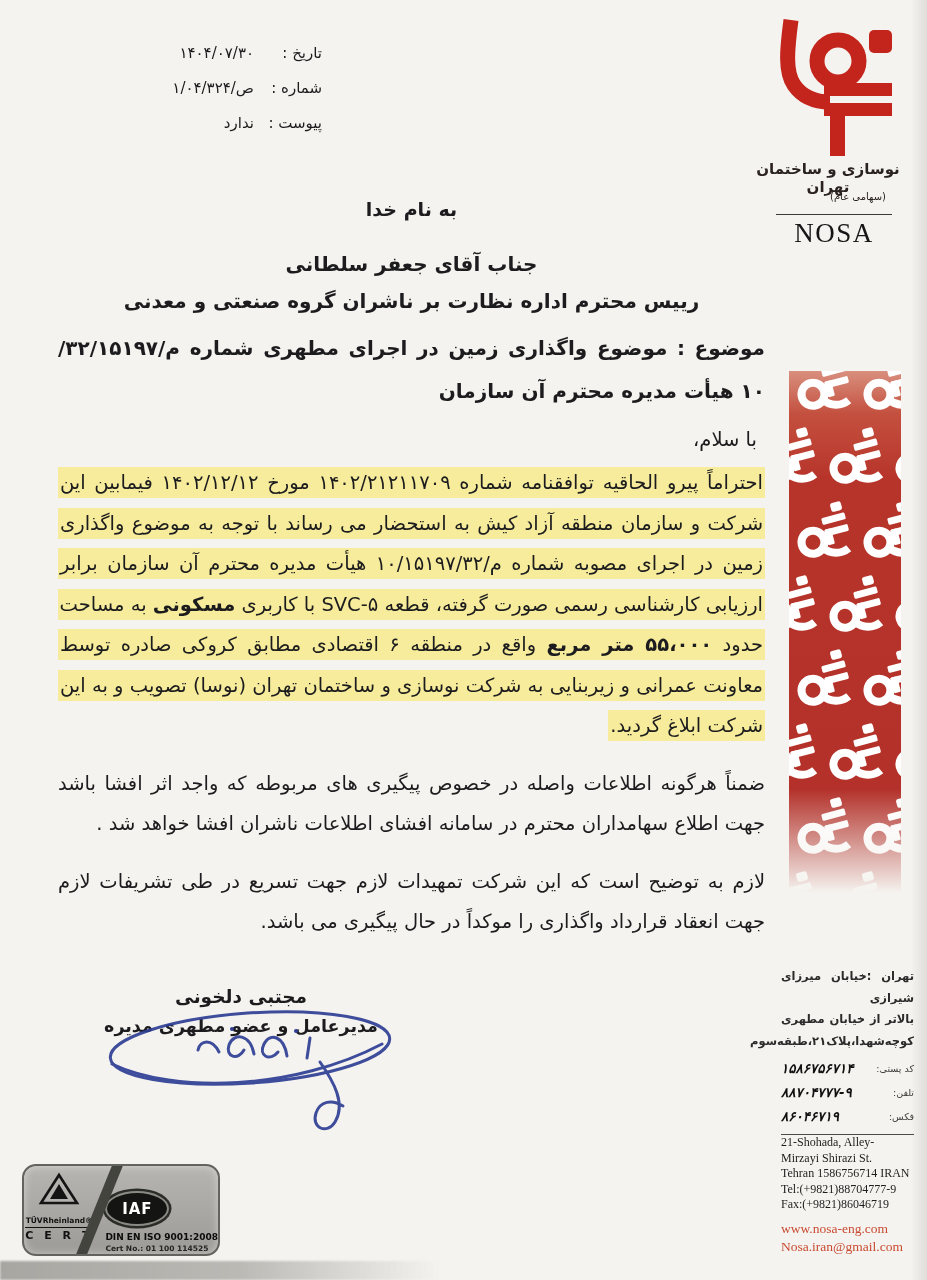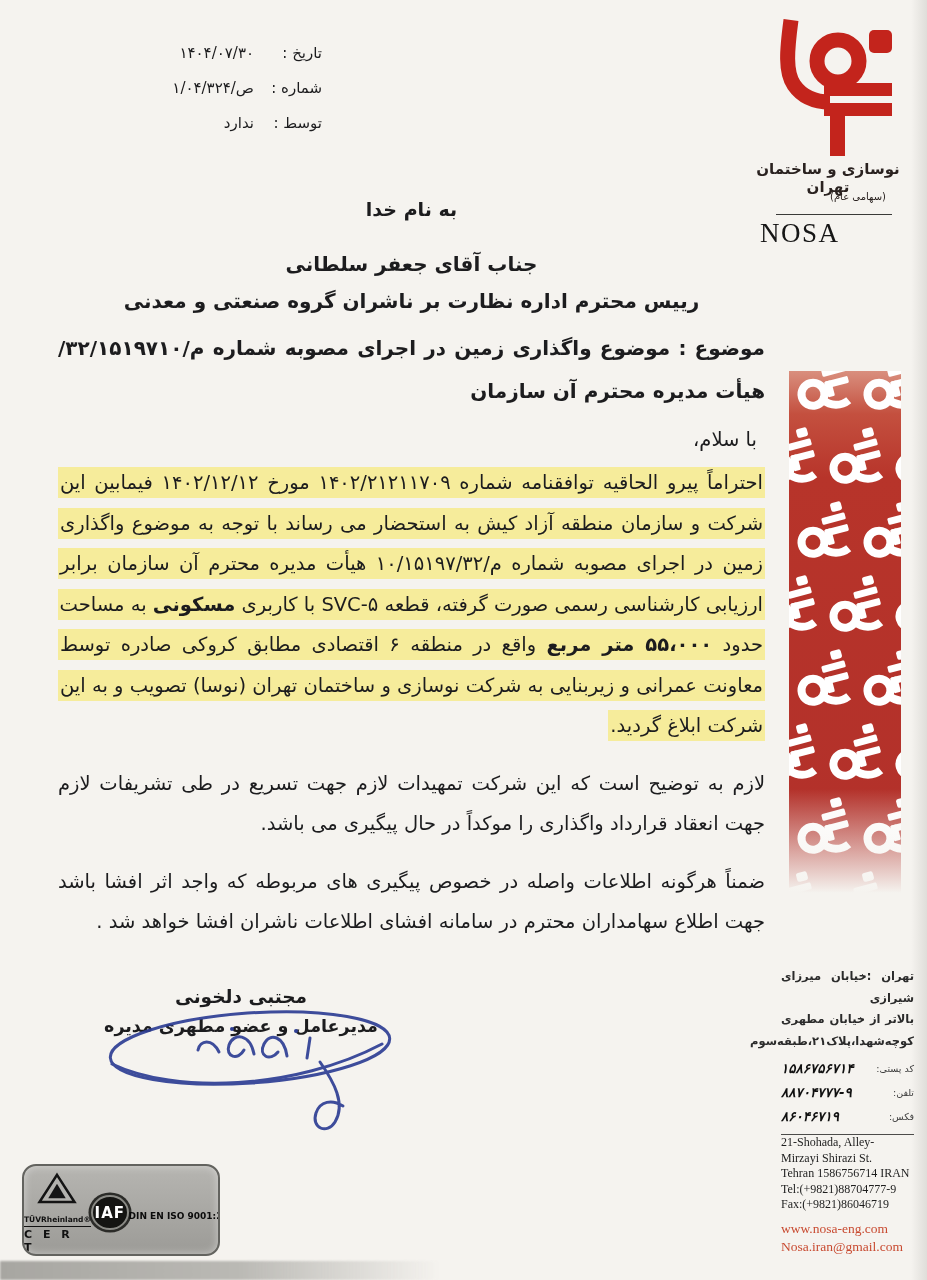--- a/index.html
+++ b/index.html
@@ -15,21 +15,21 @@
   .hdr-label{min-width:56px;}
   .hdr-value{letter-spacing:.5px;}
 
   
   .logo{position:absolute;left:753px;top:14px;width:152px;height:142px;}
   .brand-fa{position:absolute;left:742px;top:160px;width:172px;text-align:center;
     font-size:15px;font-weight:700;color:#2a2220;direction:rtl;}
   .brand-type{position:absolute;left:772px;top:191px;width:172px;text-align:center;
     font-size:10px;color:#2a2220;direction:rtl;}
   .brand-divider{position:absolute;left:776px;top:214px;width:116px;border-top:1.6px solid #3a3a38;}
-  .brand-en{position:absolute;left:760px;top:218px;width:148px;
+  .brand-en{position:absolute;left:760px;top:218px;width:148px;text-align:center;
     font-family:"Liberation Serif",serif;font-size:27px;letter-spacing:1.5px;color:#161616;}
 
   
   .letter{position:absolute;left:58px;top:198px;width:707px;direction:rtl;}
   .bism{text-align:center;font-weight:700;font-size:19px;margin:0 0 26px;}
   .addr-line{font-weight:700;font-size:20px;line-height:37px;text-align:center;margin:0;}
   .subject{font-weight:700;font-size:20px;line-height:43px;text-align:justify;margin:7px 0 0;}
   .salut{font-size:19.5px;line-height:46px;margin:4px 8px 0;text-align:right;}
   p.body{margin:0;font-size:19.5px;line-height:40.5px;text-align:justify;}
   p.body.gap{margin-top:17px;}
@@ -64,21 +64,21 @@
   .badge{position:absolute;left:22px;top:1164px;width:194px;height:88px;
     background:linear-gradient(180deg,#b6b5b1 0%,#9c9b97 100%);
     border:2.5px solid #63635f;border-radius:14px;display:flex;overflow:hidden;
     box-shadow:inset 0 0 8px rgba(255,255,255,.45);}
   .badge-left{width:76px;display:flex;flex-direction:column;align-items:center;padding-top:6px;}
   .tuv-name{font-size:7.5px;font-weight:700;margin-top:10px;color:#111;white-space:nowrap;}
   .tuv-cert{font-size:11px;font-weight:700;letter-spacing:3.5px;border-top:1.6px solid #111;
     margin-top:2px;padding-top:1px;color:#111;}
   .badge-stripe{width:12px;background:linear-gradient(180deg,#39393六,#4a4a46);background-color:#44443f;
     transform:skewX(-22deg);margin:-6px 0;}
-  .badge-right{flex:1;display:flex;align-items:center;padding-top:5px;}
+  .badge-right{flex:1;display:flex;flex-direction:column;padding-top:5px;margin-top:20px;}
   .iaf-oval{width:60px;height:31px;background:#141412;border-radius:50%;color:#fff;
     display:flex;align-items:center;justify-content:center;font-weight:700;font-size:15px;
     letter-spacing:1px;border:2px solid #8a8a85;box-shadow:0 0 0 2.5px #2b2b28;}
   .iso{font-size:9px;font-weight:700;margin-top:6px;color:#0b0b0b;white-space:nowrap;}
   .certno{font-size:7.5px;font-weight:700;margin-top:2px;color:#242424;}
 
   
   .scan-bottom{position:absolute;left:0;top:1261px;width:440px;height:19px;opacity:.75;
     background:linear-gradient(90deg,#8e8d88 0%,#a8a7a2 55%,rgba(168,167,162,0) 100%);
     filter:blur(1px);}
@@ -93,21 +93,21 @@
   <div class="hdr">
     <div class="hdr-row">
       <span class="hdr-label">تاریخ :</span>
       <span class="hdr-value">۱۴۰۴/۰۷/۳۰</span>
     </div>
     <div class="hdr-row">
       <span class="hdr-label">شماره :</span>
       <span class="hdr-value">ص/۱/۰۴/۳۲۴</span>
     </div>
     <div class="hdr-row">
-      <span class="hdr-label">توسط :</span>
+      <span class="hdr-label">پیوست :</span>
       <span class="hdr-value">ندارد</span>
     </div>
   </div>
 
   <svg class="logo" viewBox="0 0 150 142" aria-hidden="true">
     <g fill="#c3241c">
       <path d="M37,6 C33,36 31,58 40,71 C49,84 62,88 76,88" fill="none" stroke="#c3241c" stroke-width="15"></path>
       <circle cx="84" cy="47" r="21" fill="none" stroke="#c3241c" stroke-width="15"></circle>
       <rect x="115" y="16" width="23" height="23" rx="5"></rect>
       <rect x="70" y="69" width="68" height="13"></rect>
@@ -117,27 +117,27 @@
   </svg>
   <div class="brand-fa">نوسازی و ساختمان تهران</div>
   <div class="brand-type">(سهامی عام)</div>
   <div class="brand-divider"></div>
   <div class="brand-en">NOSA</div>
 
   <div class="letter">
     <div class="bism">به نام خدا</div>
     <p class="addr-line">جناب آقای جعفر سلطانی</p>
     <p class="addr-line">رییس محترم اداره نظارت بر ناشران گروه صنعتی و معدنی</p>
-    <p class="subject"><span>موضوع : موضوع واگذاری زمین در اجرای مصوبه شماره </span><span class="ltr">/۳۲/۱۵۱۹۷م/۱۰</span><span> هیأت مدیره محترم آن سازمان</span></p>
+    <p class="subject"><span>موضوع : موضوع واگذاری زمین در اجرای مطهری شماره </span><span class="ltr">/۳۲/۱۵۱۹۷م/۱۰</span><span> هیأت مدیره محترم آن سازمان</span></p>
     <p class="salut">با سلام،</p>
 
     <p class="body"><span class="hl"><span>احتراماً پیرو الحاقیه توافقنامه شماره ۱۴۰۲/۲۱۲۱۱۷۰۹ مورخ ۱۴۰۲/۱۲/۱۲ فیمابین این شرکت و سازمان منطقه آزاد کیش به استحضار می رساند با توجه به موضوع واگذاری زمین در اجرای مصوبه شماره </span><span class="ltr">۱۰/م/۱۵۱۹۷/۳۲</span><span> هیأت مدیره محترم آن سازمان برابر ارزیابی کارشناسی رسمی صورت گرفته، قطعه </span><span class="ltr">SVC-۵</span><span> با کاربری </span><span class="b">مسکونی</span><span> به مساحت حدود </span><span class="b ltr">۵۵،۰۰۰</span><span class="b"> متر مربع</span><span> واقع در منطقه ۶ اقتصادی مطابق کروکی صادره توسط معاونت عمرانی و زیربنایی به شرکت نوسازی و ساختمان تهران (نوسا) تصویب و به این شرکت ابلاغ گردید.</span></span></p>
 
+    <p class="body gap">ضمناً هرگونه اطلاعات واصله در خصوص پیگیری های مربوطه که واجد اثر افشا باشد جهت اطلاع سهامداران محترم در سامانه افشای اطلاعات ناشران افشا خواهد شد .</p>
     <p class="body gap">لازم به توضیح است که این شرکت تمهیدات لازم جهت تسریع در طی تشریفات لازم جهت انعقاد قرارداد واگذاری را موکداً در حال پیگیری می باشد.</p>
-    <p class="body gap">ضمناً هرگونه اطلاعات واصله در خصوص پیگیری های مربوطه که واجد اثر افشا باشد جهت اطلاع سهامداران محترم در سامانه افشای اطلاعات ناشران افشا خواهد شد .</p>
   </div>
 
   <div class="sig">
     <div class="sig-name">مجتبی دلخونی</div>
     <div class="sig-title">مدیرعامل و عضو مطهری مدیره</div>
   </div>
   <svg class="stamp" viewBox="0 0 340 150" aria-hidden="true">
     <g fill="none" stroke="#2e3e94" stroke-width="3" stroke-linecap="round" opacity="0.92">
       <ellipse cx="170" cy="50" rx="140" ry="35" transform="rotate(-4 170 50)"></ellipse>
       <path d="M207,58 C204,38 190,34 184,46 C178,58 190,64 198,54"></path>

